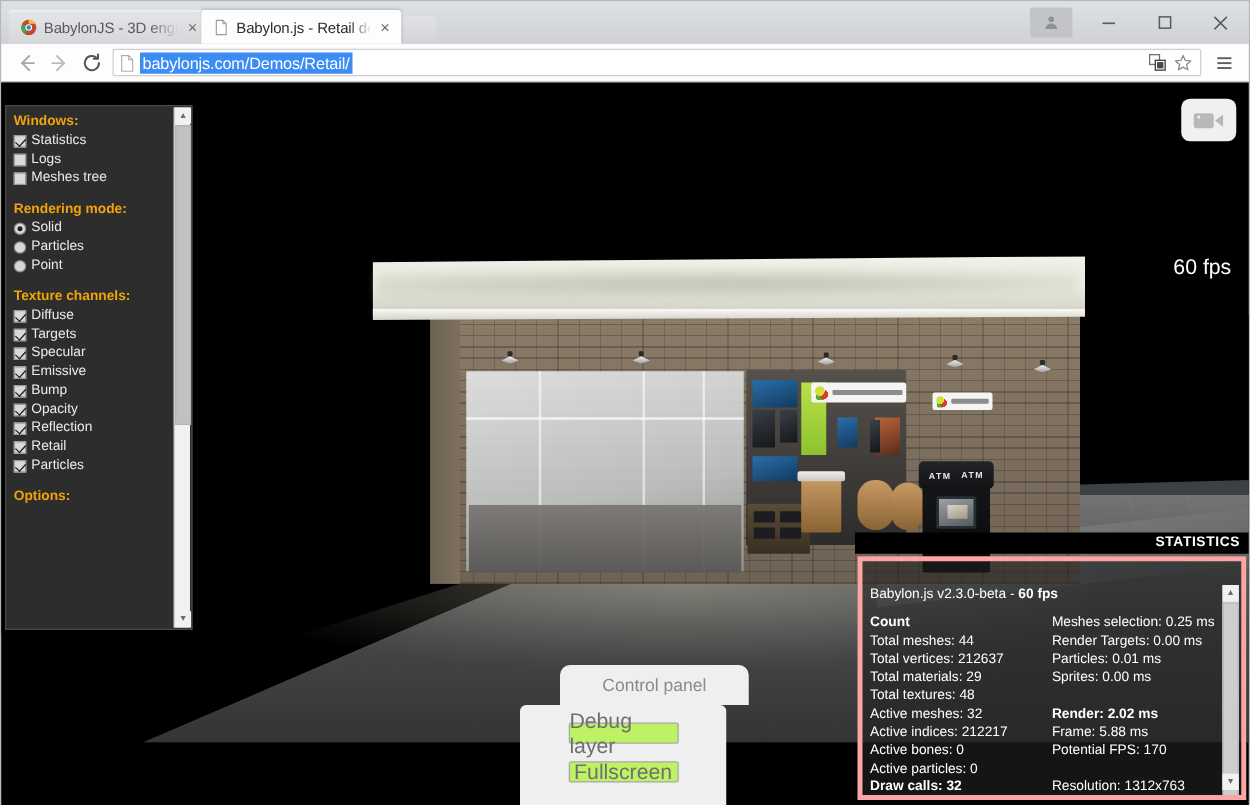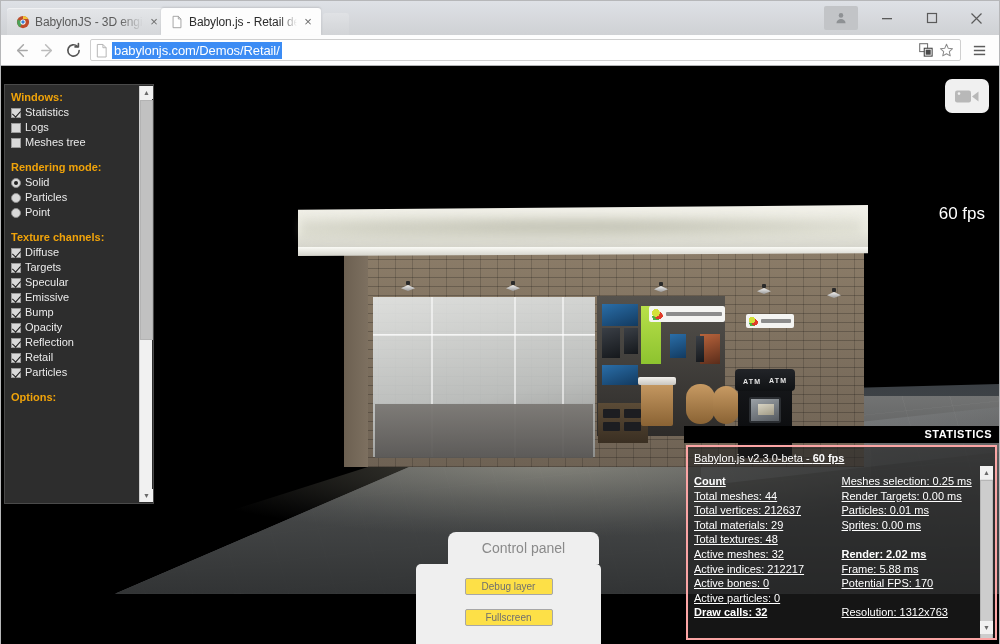--- a/index.html
+++ b/index.html
@@ -460,26 +460,25 @@
     font-size: 11px;
     font-weight: bold;
     letter-spacing: .5px;
     text-align: right;
     padding: 2px 7px 0 0;
   }
   #stats-body {
     position: absolute;
     left: 2px; top: 19px; right: 2px; bottom: 4px;
     background: rgba(34,34,34,.62);
-    border: 2px solid #fca5a5;
+    border: 4px solid #fca5a5;
     color: #fff;
     font-size: 11px;
-    padding: 5px 6px;
+    padding: 20px 6px;
     overflow: hidden;
-    text-decoration: underline;
   }
   #stats-version { margin-bottom: 10px; font-size: 11px; }
   #stats-version b { font-weight: bold; }
   .stats-cols { display: flex; }
   .stats-col { width: 50%; }
   .stat-line { line-height: 14.6px; white-space: nowrap; }
   .stat-line b { font-weight: bold; }
   .stat-spacer { height: 14.6px; }
   #stats-scrollbar {
     position: absolute;
@@ -509,21 +508,21 @@
     right: 14px; top: 138px;
     color: #fff;
     font-size: 17px;
     z-index: 15;
   }
 
   
   #control-panel {
     position: absolute;
     left: 415px; bottom: 0;
-    width: 185px;
+    width: 165px;
     z-index: 18;
   }
   #cp-tab {
     width: 151px;
     margin-left: 32px;
     height: 32px;
     background: #efefef;
     border-top-left-radius: 8px;
     border-top-right-radius: 8px;
     display: flex; align-items: center; justify-content: center;
@@ -537,25 +536,25 @@
     height: 80px;
     padding-top: 14px;
     display: flex;
     flex-direction: column;
     align-items: center;
     gap: 14px;
   }
   .cp-button {
     width: 88px;
     height: 17px;
-    background: #fde047;
+    background: #bef264;
     border: 1px solid #a7a7a7;
     border-radius: 2px;
     color: #6f6f6f;
-    font-size: 10px;
+    font-size: 17px;
     display: flex; align-items: center; justify-content: center;
   }
 </style>
 </head>
 <body>
 
 <div id="browser-window">
 
   <div id="tab-strip">
 

